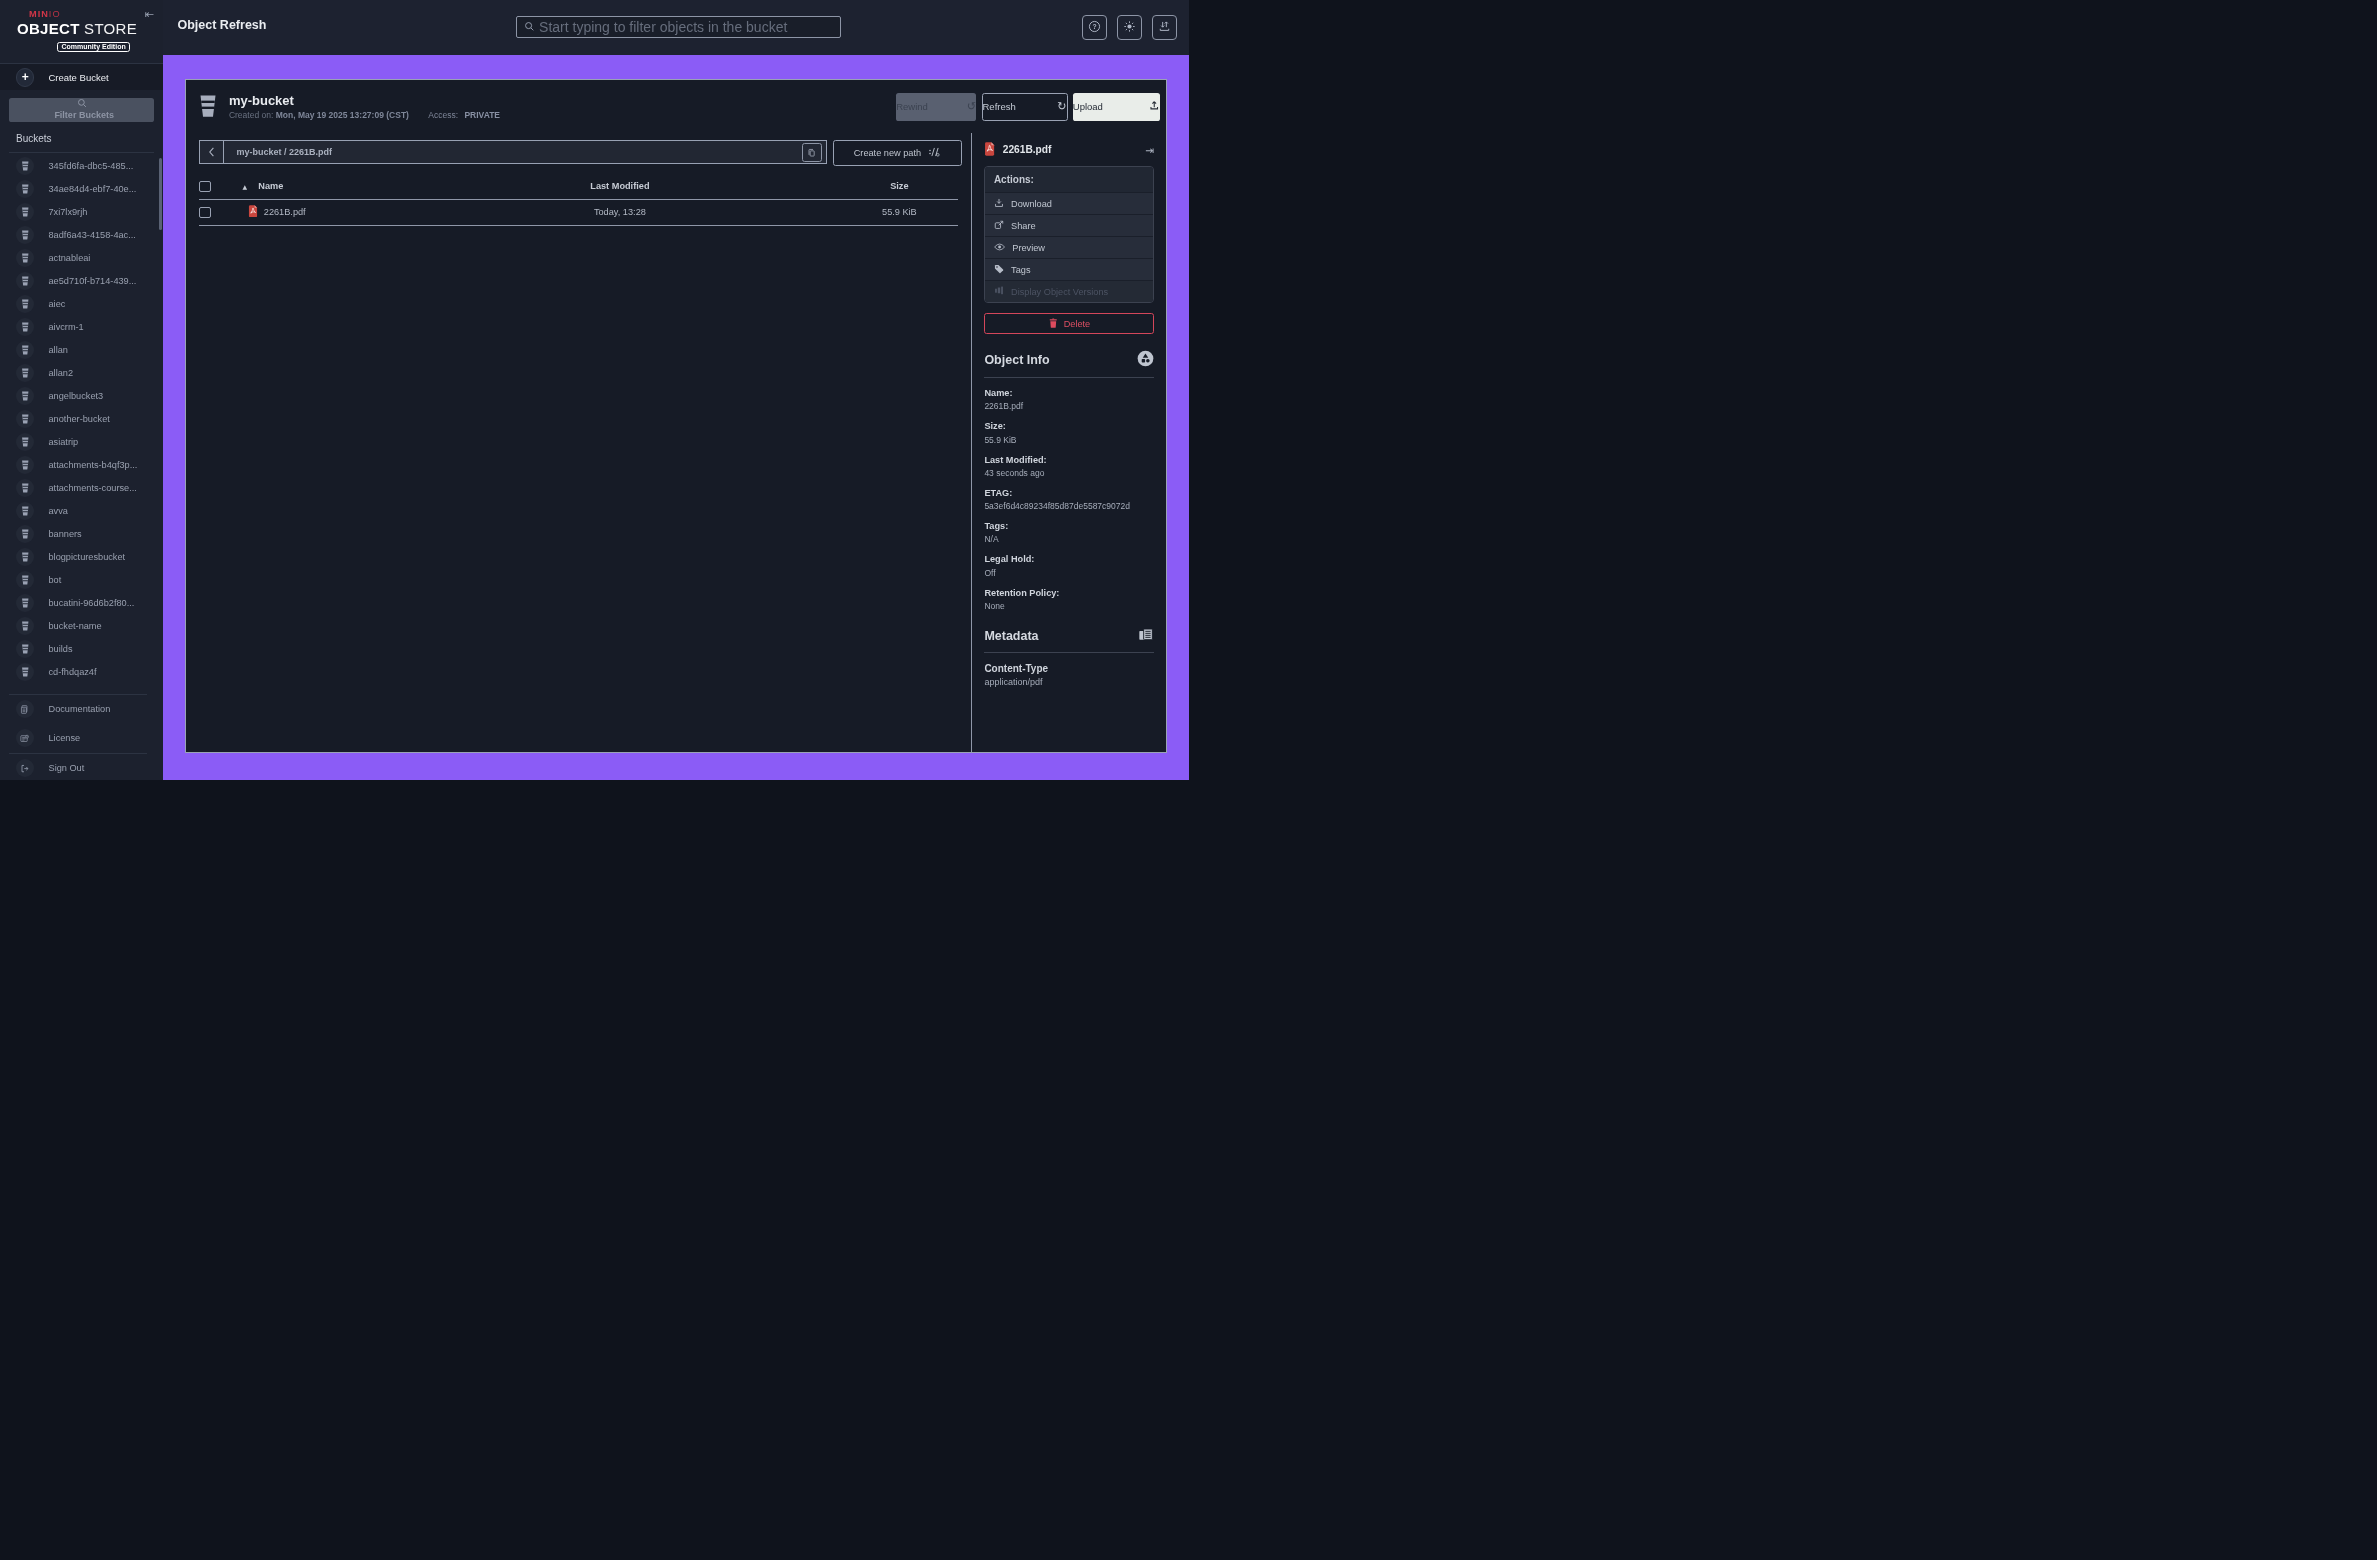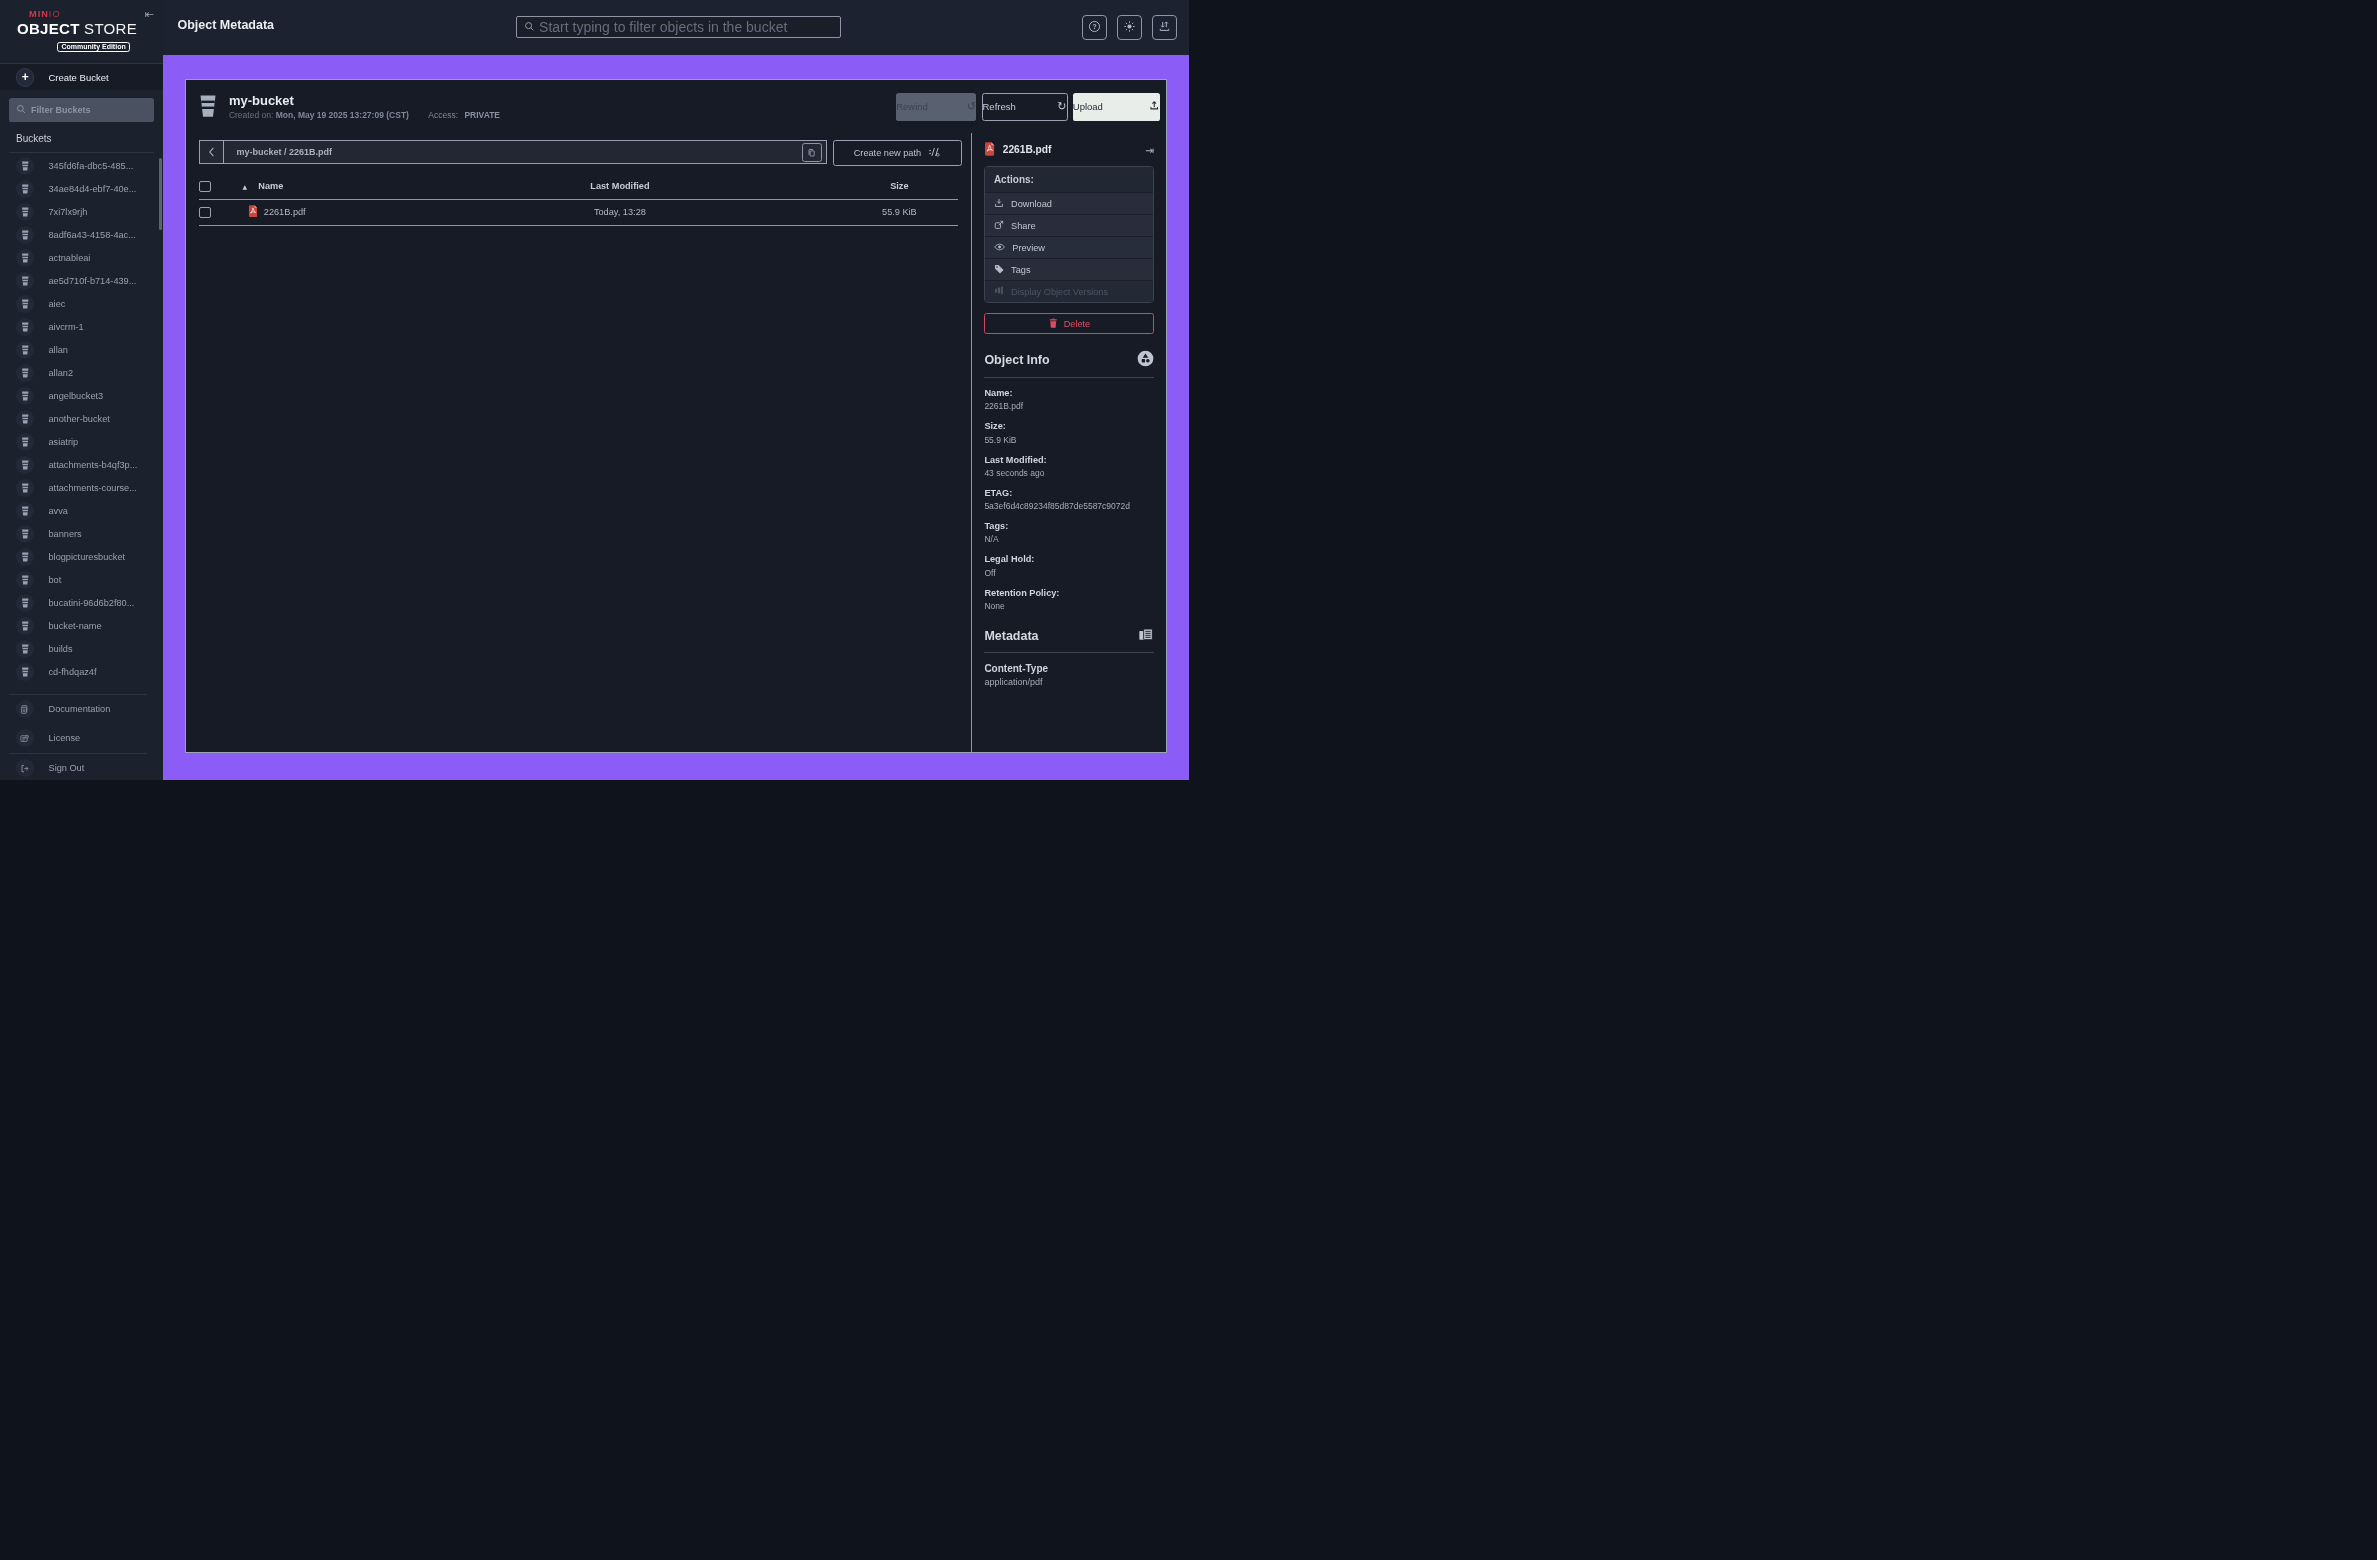--- a/index.html
+++ b/index.html
@@ -21,21 +21,21 @@
   .logo-title .light { font-weight:300; opacity:.95; }
   .badge-wrap { width:113px; text-align:right; margin-top:2px; }
   .ce-badge { display:inline-block; border:1.3px solid #fff; border-radius:2.6px; padding:0px 3.3px 0.7px;
     color:#fff; font-size:7px; font-weight:700; background:#1c212e; }
   .create-bucket { height:27px; margin-top:5.3px; background:#171b26; border-top:0.7px solid #2c3342;
     display:flex; align-items:center; padding-left:16px; cursor:pointer; }
   .cb-circle { width:18.4px; height:18.4px; border-radius:50%; background:#222938; border:0.7px solid #313949;
     color:#fff; font-size:12px; font-weight:700; display:flex; align-items:center; justify-content:center; }
   .create-bucket .label { color:#eceef2; font-size:9.5px; margin-left:14px; }
   .filter-input { margin:8px 9.2px 0; height:24px; background:#4a5160; border-radius:2.6px;
-    display:flex; align-items:center; padding:0 6.6px; color:#8d94a4; }
+    display:flex; align-items:center; padding:0 6.6px; color:#8d94a4;flex-direction:column; }
   .filter-input .ph { font-size:9px; font-weight:700; margin-left:5.3px; color:#8d94a4; }
   .buckets-label { color:#c9ced8; font-size:10px; margin:10.5px 0 0 16px; }
   .bucket-divider { border:none; border-top:0.7px solid #2c3342; margin:8px 9.2px 0; }
   .bucket-list { list-style:none; margin-top:2px; }
   .bucket-item { height:23px; display:flex; align-items:center; padding-left:16px; cursor:pointer; }
   .bi-circle { width:18px; height:18px; border-radius:50%; background:#232936; flex:0 0 18px;
     display:flex; align-items:center; justify-content:center; }
   .bucket-item .label { color:#99a0af; font-size:9.2px; margin-left:14.5px; white-space:nowrap; }
   .side-scrollbar { position:absolute; right:0.7px; top:158px; width:3.3px; height:72px; background:#5a6274; border-radius:2px; }
   .side-footer { position:absolute; left:0; right:7px; bottom:-2.6px;margin-top:12px; }
@@ -413,21 +413,21 @@
             <path d="M7 2.5 H3.5 V13.5 H7" fill="none" stroke="#9aa2b3" stroke-width="1.4"></path>
             <path d="M7.5 8 h6 M11 5.2 L13.8 8 L11 10.8" fill="none" stroke="#9aa2b3" stroke-width="1.4"></path>
           </svg>
       </span>
       <span class="label">Sign Out</span>
     </div>
   </div>
 </div>
 
 <div class="topbar">
-  <div class="page-title">Object Metadata</div>
+  <div class="page-title">Object Refresh</div>
   <div class="obj-search">
     <span>
       <svg width="10.5" height="10.5" viewBox="0 0 16 16">
           <circle cx="7" cy="7" r="4.6" fill="none" stroke="currentColor" stroke-width="1.4"></circle>
           <line x1="10.6" y1="10.6" x2="14.2" y2="14.2" stroke="currentColor" stroke-width="1.4"></line>
         </svg>
     </span>
     <span class="ph">Start typing to filter objects in the bucket</span>
   </div>
   <div class="top-actions">

